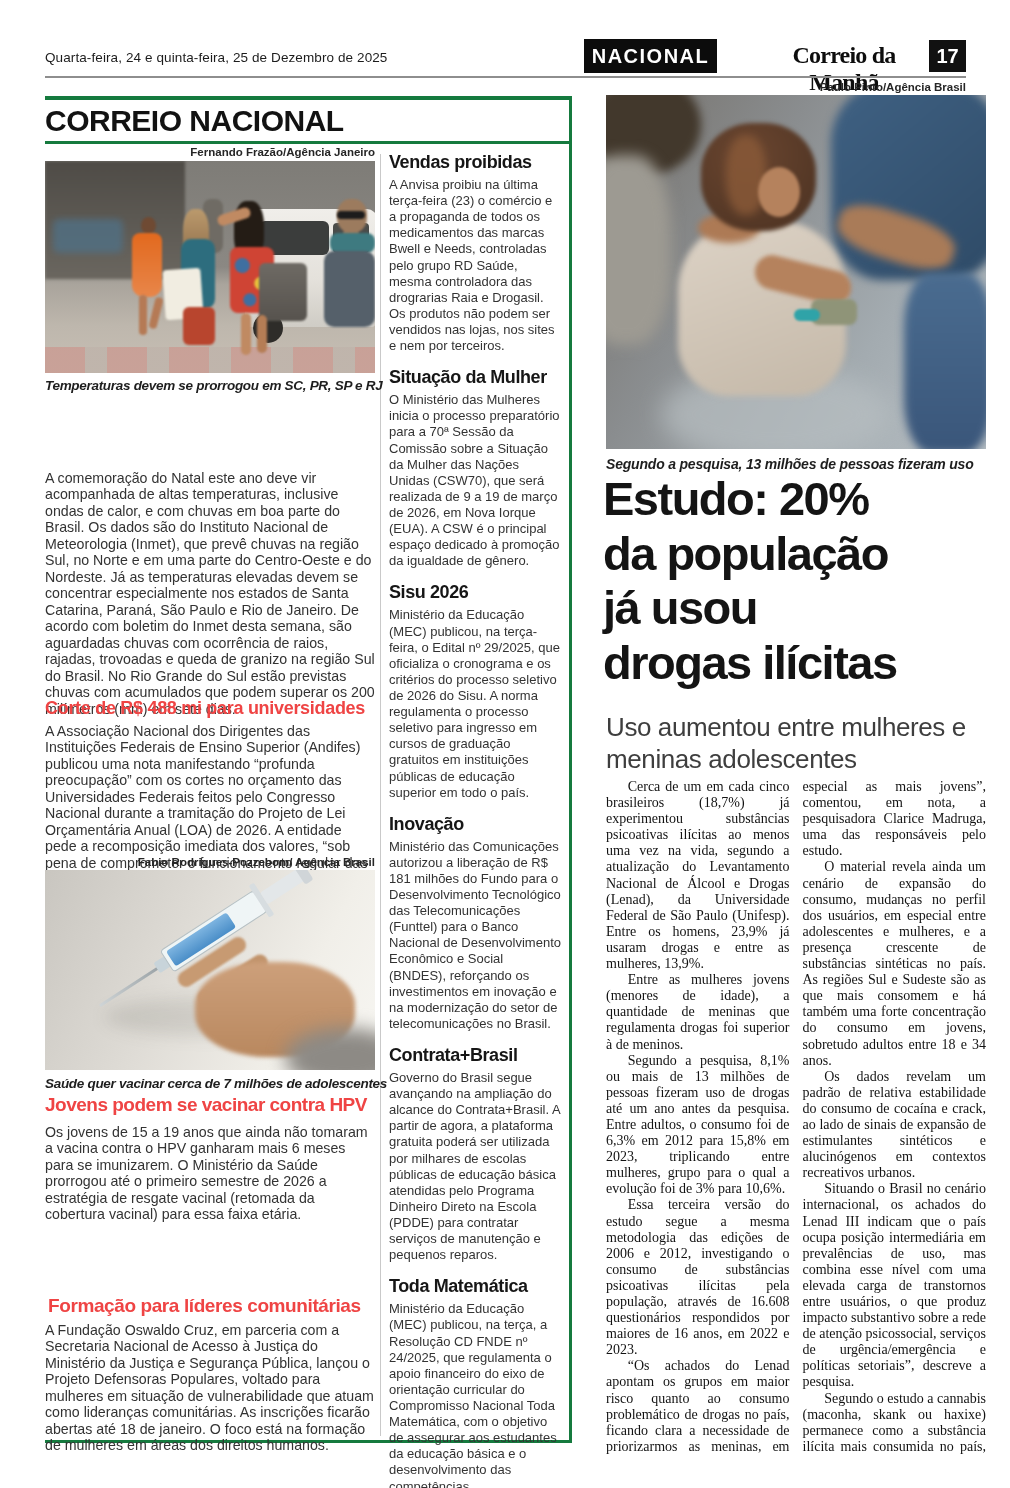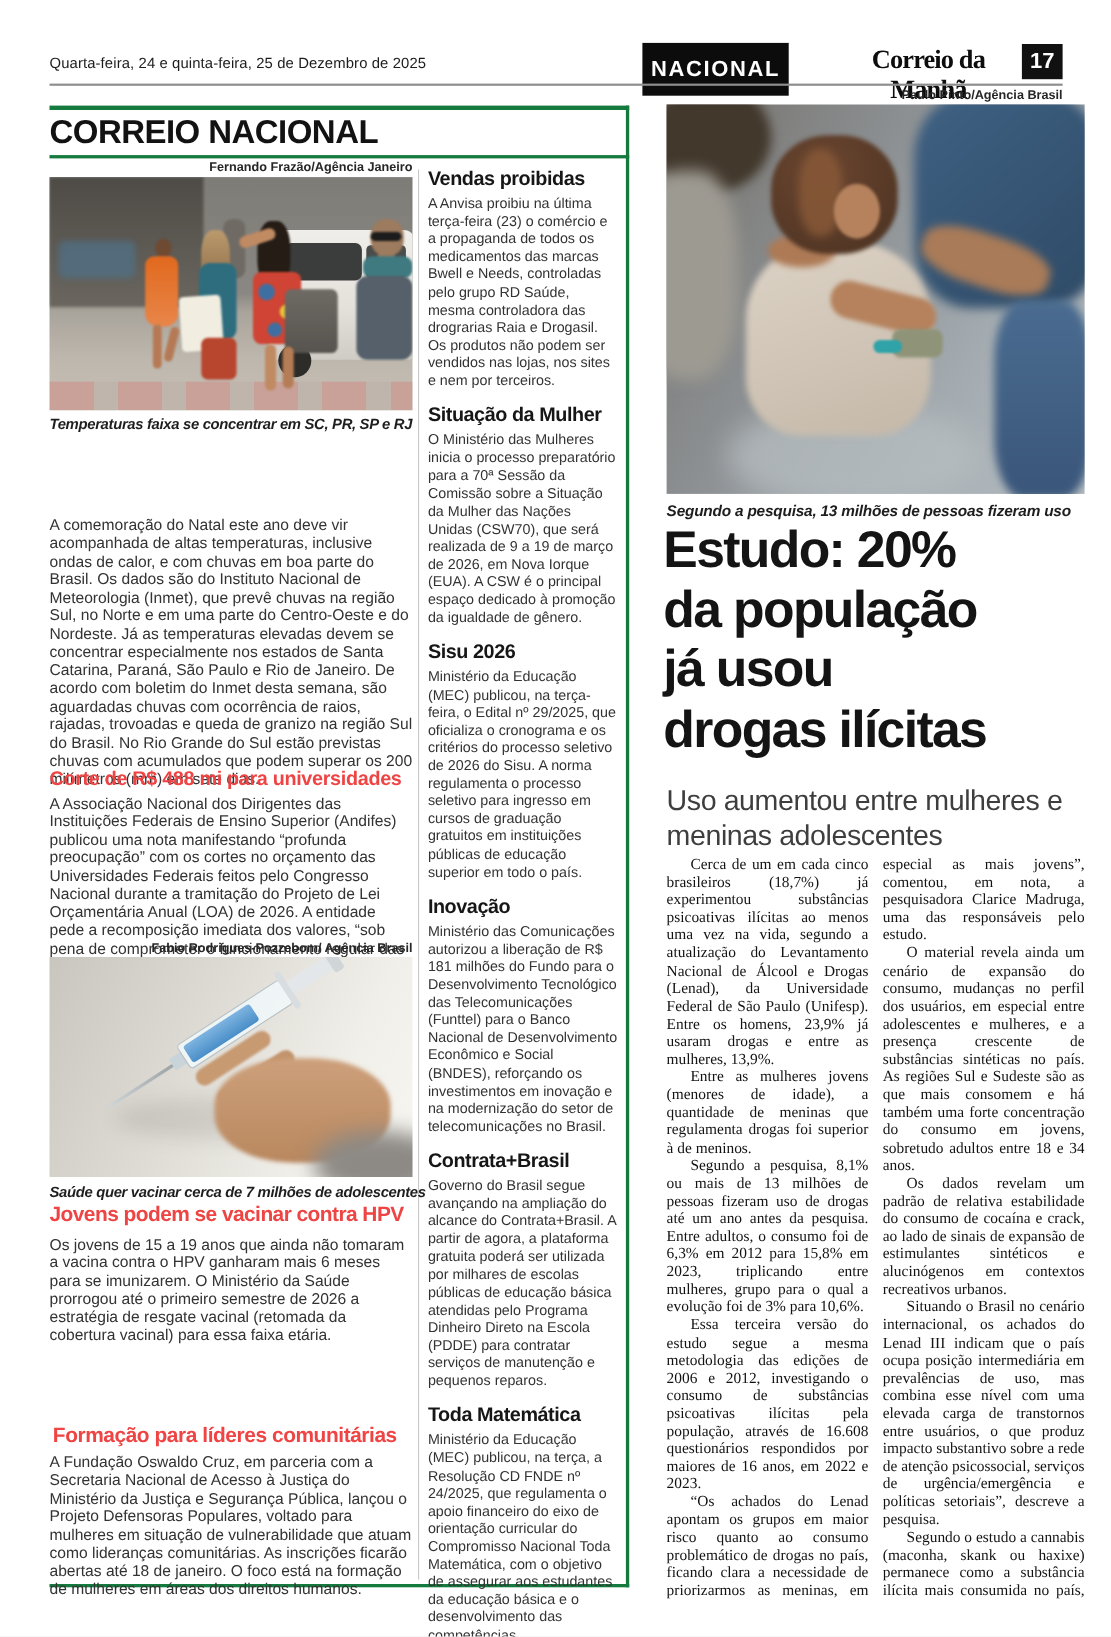--- a/index.html
+++ b/index.html
@@ -2,21 +2,21 @@
 <html lang="pt"><head>
 <meta charset="utf-8">
 <style>
   html,body{margin:0;padding:0;background:#e8e8e8;}
   #page{position:relative;width:1010px;height:1488px;background:#ffffff;margin:0 auto;
         font-family:"Liberation Sans",sans-serif;color:#222;overflow:hidden;}
   #page *{box-sizing:border-box;}
 
   
   .date{position:absolute;left:45px;top:50px;font-size:13.5px;color:#1c1c1c;letter-spacing:0.1px;}
-  .section-box{position:absolute;left:584px;top:39px;width:133px;height:48px;background:#0c0c0c;color:#fff;
+  .section-box{position:absolute;left:584px;top:39px;width:133px;height:34px;background:#0c0c0c;color:#fff;
     display:flex;align-items:center;justify-content:center;font-size:20px;font-weight:700;letter-spacing:1.5px;}
   .masthead{position:absolute;left:760px;top:42px;width:168px;font-family:"Liberation Serif",serif;
     font-weight:700;font-size:24px;letter-spacing:-0.8px;color:#0d0d0d;text-align:center;}
   .pagenum-box{position:absolute;left:929px;top:40px;width:37px;height:32px;background:#111;color:#fff;
     display:flex;align-items:center;justify-content:center;font-size:20px;font-weight:700;}
   .header-rule{position:absolute;left:45px;top:76px;width:921px;height:2px;background:#8e8e8e;}
   .credit{font-size:11.5px;font-weight:700;color:#262626;}
   .top-credit{position:absolute;right:44px;top:81px;}
 
   
@@ -188,21 +188,21 @@
     <div class="p1-w3body f"></div>
     <div class="p1-w3bag f"></div>
     <div class="p1-w3leg f"></div>
     <div class="p1-w3leg2 f"></div>
     <div class="p1-mhead f"></div>
     <div class="p1-mglass f"></div>
     <div class="p1-mscarf f"></div>
     <div class="p1-mshoulder f"></div>
   </div>
 
-  <div class="lc caption caption1">Temperaturas faixa se concentrar em SC, PR, SP e RJ</div>
+  <div class="lc caption caption1">Temperaturas devem se prorrogou em SC, PR, SP e RJ</div>
 
   <div class="lc sbody body-weather">
     <p>A comemoração do Natal este ano deve vir acompanhada de altas temperaturas, inclusive ondas de calor, e com chuvas em boa parte do Brasil. Os dados são do Instituto Nacional de Meteorologia (Inmet), que prevê chuvas na região Sul, no Norte e em uma parte do Centro-Oeste e do Nordeste. Já as temperaturas elevadas devem se concentrar especialmente nos estados de Santa Catarina, Paraná, São Paulo e Rio de Janeiro. De acordo com boletim do Inmet desta semana, são aguardadas chuvas com ocorrência de raios, rajadas, trovoadas e queda de granizo na região Sul do Brasil. No Rio Grande do Sul estão previstas chuvas com acumulados que podem superar os 200 milímetros (mm) em sete dias.</p>
   </div>
 
   <div class="lc subhead head-univ">Corte de R$ 488 mi para universidades</div>
   <div class="lc sbody body-univ">
     <p>A Associação Nacional dos Dirigentes das Instituições Federais de Ensino Superior (Andifes) publicou uma nota manifestando “profunda preocupação” com os cortes no orçamento das Universidades Federais feitos pelo Congresso Nacional durante a tramitação do Projeto de Lei Orçamentária Anual (LOA) de 2026. A entidade pede a recomposição imediata dos valores, “sob pena de comprometer o funcionamento regular das universidades.”</p>
   </div>
 

